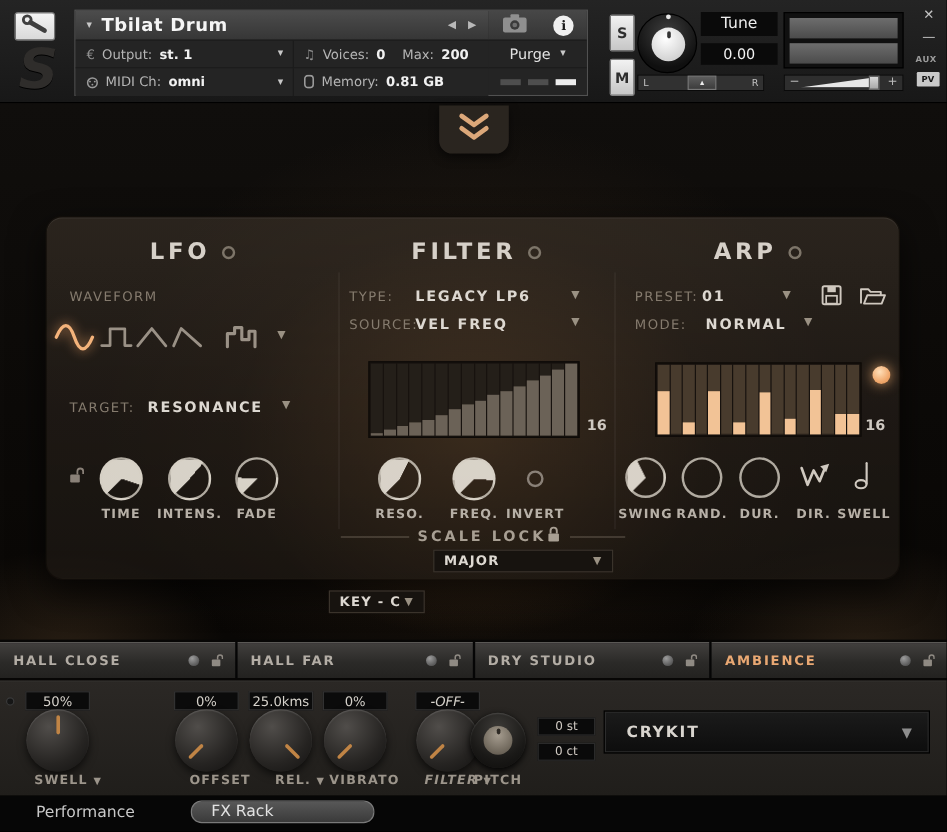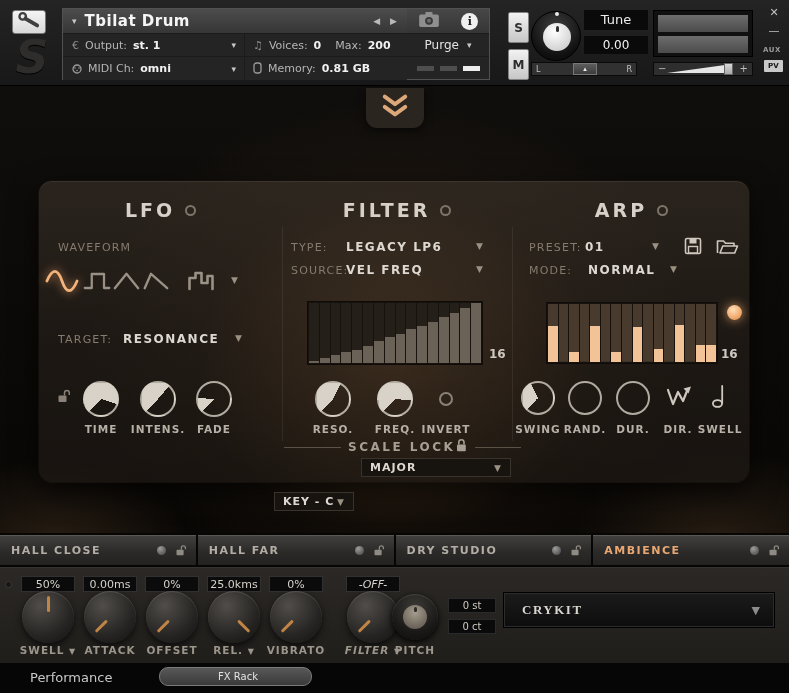--- a/index.html
+++ b/index.html
@@ -125,45 +125,45 @@
     background:linear-gradient(180deg,#2b2825,#201e1b);box-shadow:inset 0 1px 0 rgba(255,255,255,.05);}
   .deck-led{left:5px;top:14px;width:7px;height:7px;border-radius:50%;background:#161616;border:1px solid #3a3a3a;}
   .kg{position:absolute;top:0;width:62px;height:96px;}
   .valbox{position:absolute;left:4px;top:9px;width:54px;height:16px;background:#0b0b0b;border:1px solid #313131;
     color:#d6d2cb;font-size:11px;text-align:center;line-height:15px;}
   .dknob{position:absolute;left:5px;top:24px;width:52px;height:52px;border-radius:50%;cursor:pointer;
     background:radial-gradient(circle at 36% 28%,#504d4a,#262422 62%,#131211);
     box-shadow:0 3px 7px rgba(0,0,0,.65), inset 0 1px 1px rgba(255,255,255,.14);}
   .ptr{position:absolute;left:24.5px;top:5px;width:3px;height:16px;background:#c08445;border-radius:2px;
     transform-origin:50% 21px;}
-  .dlabel{position:absolute;left:-6px;top:77px;width:74px;text-align:center;font-size:10.5px;font-weight:bold;
+  .dlabel{position:absolute;left:-6px;top:77px;width:74px;text-align:right;font-size:10.5px;font-weight:bold;
     color:#9c958b;letter-spacing:1px;white-space:nowrap;}
   .dlabel .dda{font-size:8px;color:#9c958b;cursor:pointer;}
   .pitchknob{left:392px;top:27px;width:46px;height:46px;border-radius:50%;cursor:pointer;
     background:radial-gradient(circle at 50% 28%,#3c3a37,#1a1917 62%,#0d0c0b);
     box-shadow:0 2px 6px #000, inset 0 1px 1px rgba(255,255,255,.12);}
   .pitchinner{left:11px;top:11px;width:24px;height:24px;border-radius:50%;
     background:radial-gradient(circle at 50% 32%,#a59c8f,#6d6559 72%,#564f47);}
   .pitchdot{left:10.5px;top:2px;width:3px;height:5px;background:#2e2a25;border-radius:2px;}
   .pitchlbl{left:388px;top:77px;width:54px;text-align:center;font-size:10.5px;font-weight:bold;
     color:#9c958b;letter-spacing:1px;}
   .stbox{left:448px;width:48px;height:15px;background:#0a0a0a;border:1px solid #2a2a2a;color:#cfc9c2;
     font-size:10px;text-align:center;line-height:14px;}
   .kitsel{left:503px;top:25px;width:272px;height:36px;background:linear-gradient(#1b1b1b,#0d0d0d);
     border:1px solid #000;box-shadow:inset 0 0 0 1px #2c2c2c;display:flex;align-items:center;
     justify-content:space-between;padding:0 14px 0 18px;cursor:pointer;}
-  .kittext{color:#d9d5cf;font-size:13px;font-weight:bold;letter-spacing:1.5px;font-family:Liberation Serif, serif;}
+  .kittext{color:#d9d5cf;font-size:13px;font-weight:bold;letter-spacing:1.5px;}
   .kitarr{color:#8d8d8d;font-size:11px;}
 
   
   .footer{position:absolute;left:0;top:663px;width:789px;height:30px;background:#060606;}
   .pagelbl{left:30px;top:7px;font-size:13px;color:#c8c8c8;}
   .fxbtn{left:159px;top:4px;width:153px;height:19px;background:linear-gradient(#585858,#3a3a3a);
-    border:1px solid #7a7a7a;border-radius:9px;color:#e2e2e2;font-size:10px;line-height:17px;
-    padding-left:5px;cursor:pointer;text-align:center;}
+    border:1px solid #7a7a7a;border-radius:9px;color:#e2e2e2;font-size:13px;line-height:17px;
+    padding-left:16px;cursor:pointer;}
 </style>
 </head>
 <body>
 
 <div class="stage">
 
   <div class="header">
     <div class="abs wrench-btn">
       <span>
         <svg width="26" height="18" viewBox="0 0 28 20">
@@ -573,27 +573,20 @@
   <div class="deck">
     <div class="abs deck-led"></div>
 
     <div class="kg" style="left:17px;">
       <div class="valbox">50%</div>
       <div class="dknob">
           <div class="ptr" style="transform: rotate(0deg);"></div>
         </div>
       <div class="dlabel"><span>SWELL</span> <span class="dda">▼</span></div>
     </div>
-    <div class="kg" style="left:79px;">
-      <div class="valbox">0.00ms</div>
-      <div class="dknob">
-          <div class="ptr" style="transform: rotate(-135deg);"></div>
-        </div>
-      <div class="dlabel"><span>ATTACK</span></div>
-    </div>
     <div class="kg" style="left:141px;">
       <div class="valbox">0%</div>
       <div class="dknob">
           <div class="ptr" style="transform: rotate(-135deg);"></div>
         </div>
       <div class="dlabel"><span>OFFSET</span></div>
     </div>
     <div class="kg" style="left:203px;">
       <div class="valbox">25.0kms</div>
       <div class="dknob">

